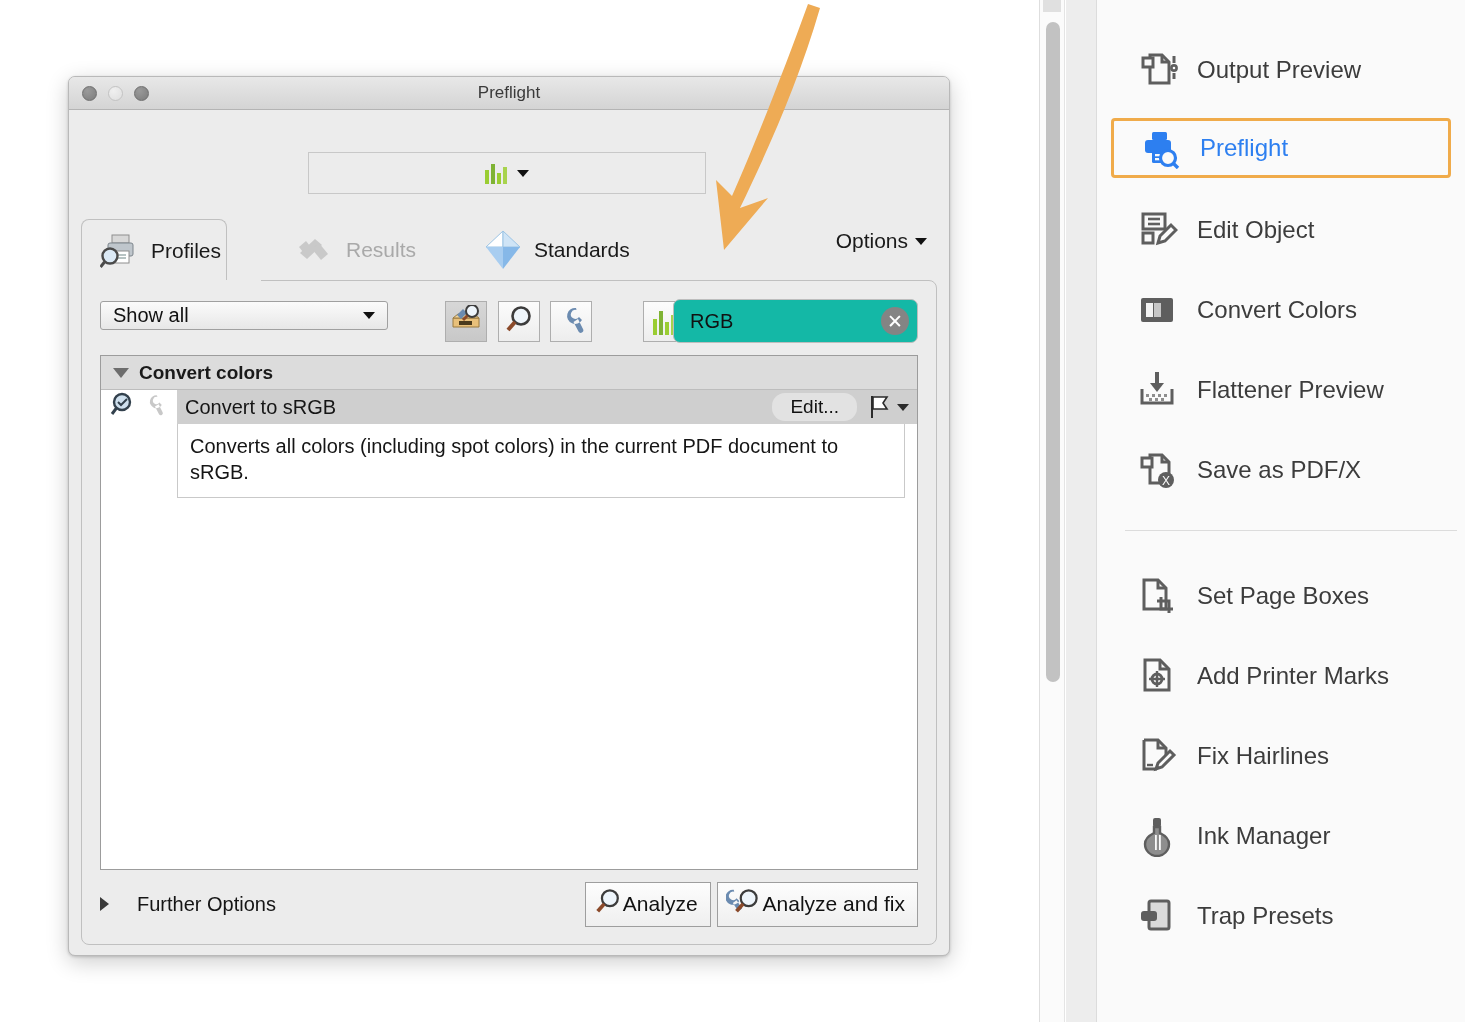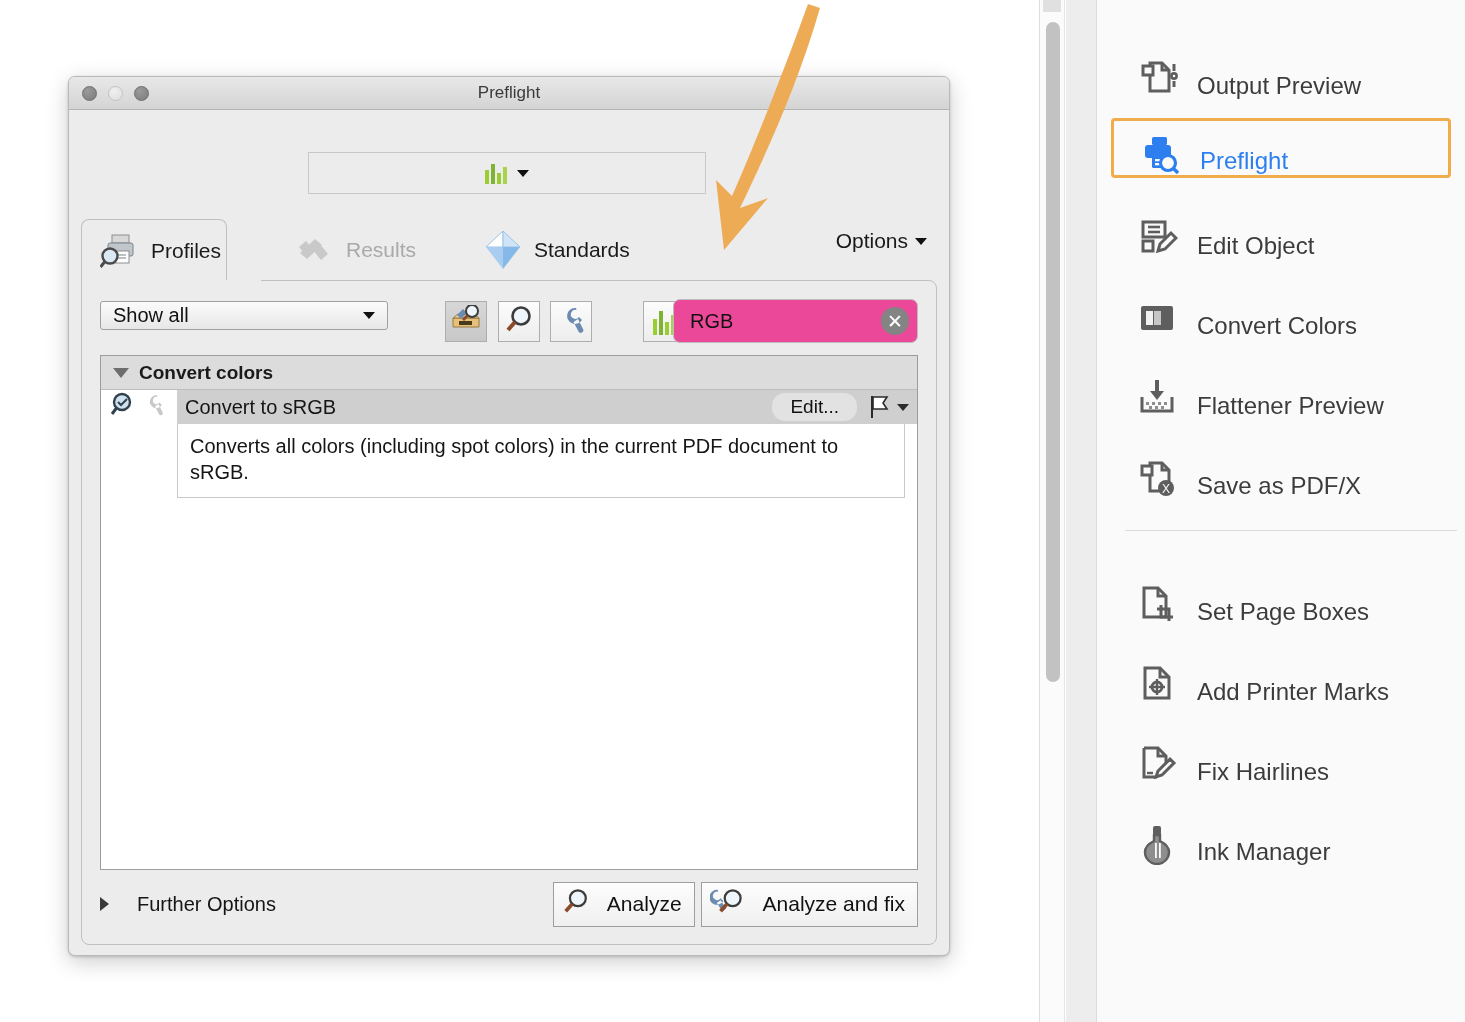--- a/index.html
+++ b/index.html
@@ -104,21 +104,21 @@
   .tool-btn {
     position:absolute; top:0; width:42px; height:41px;
     border:1px solid #aeaeae;
     background: linear-gradient(180deg,#fcfcfc,#ededed);
     display:flex; align-items:center; justify-content:center;
   }
   .tool-btn.pressed { background: linear-gradient(180deg,#d7d7d7,#c8c8c8); }
 
   .search-box {
     position:absolute; right:0; top:-2px; width:245px; height:44px;
-    background:#ec4899; border:1px solid #bdbdbd; border-radius:7px;
+    background:#14b8a6; border:1px solid #bdbdbd; border-radius:7px;
     display:flex; align-items:center; padding:0 8px 0 16px;
     font-size:20px; color:#111;
   }
   .clear-x {
     margin-left:auto; width:28px;height:28px;border-radius:50%;
     background:#848484; color:#fff; font-size:19px; line-height:28px;
     text-align:center; font-family:"DejaVu Sans", sans-serif;
   }
 
   
@@ -159,21 +159,21 @@
     font-size:20px; color:#151515; line-height:1.28;
   }
 
   
   .bottom-bar { position:absolute; left:18px; right:18px; bottom:14px; height:52px; display:flex; align-items:center; }
   .further { display:flex; align-items:center; gap:28px; font-size:20px; color:#151515; }
   .act-btns { margin-left:auto; display:flex; gap:6px; }
   .act-btn {
     border:1px solid #9e9e9e;
     background: linear-gradient(180deg,#fdfdfd,#efefef);
-    display:flex; align-items:center; gap:17px;
+    display:flex; align-items:center; gap:1px;
     padding: 5px 12px 5px 8px;
     font-size:21px; color:#111;
   }
 
   
   .scroll-gutter {
     position:absolute; left:1039px; top:0; width:26px; height:1022px;
     background:#fbfbfb; border-left:1px solid #dedede; border-right:1px solid #e4e4e4;
   }
   .scroll-cap { position:absolute; left:1043px; top:0; width:18px; height:12px; background:#e0e0e0; }
@@ -184,21 +184,21 @@
   .panel-strip {
     position:absolute; left:1066px; top:0; width:31px; height:1022px;
     background:#ededed; border-right:1px solid #dcdcdc;
   }
   .tools-panel {
     position:absolute; left:1097px; top:0; width:368px; height:1022px;
     background:#fafafa;
   }
   .tool-item {
     position:absolute; left:14px; width:340px; height:60px;
-    display:flex; align-items:flex-end; gap:18px;
+    display:flex; align-items:center; gap:18px;
     padding-left: 24px;
     font-size:24px; color:#3c3c3c;
   }
   .tool-item.selected {
     border:3px solid #f0ab4a; border-radius:4px; background:#fafafa;
     color:#2d7ff0;
   }
   .tool-ico { width:44px; height:44px; display:flex; align-items:center; justify-content:center; flex:none;}
   .tools-divider { position:absolute; left:28px; right:8px; top:530px; height:1px; background:#dcdcdc; }
 
@@ -546,15 +546,24 @@
         <svg width="42" height="42" viewBox="0 0 42 42">
           <rect x="17" y="3" width="8" height="9" rx="2" fill="#5e5e5e"></rect>
           <path d="M18 12 h6 v6 c6 3 9 7 9 11 a12 12 0 0 1 -24 0 c0 -4 3 -8 9 -11 z" fill="#8e8e8e" stroke="#5e5e5e" stroke-width="2.4"></path>
           <rect x="19" y="20" width="1.8" height="15" fill="#fafafa"></rect>
           <rect x="23" y="20" width="1.8" height="15" fill="#fafafa"></rect>
         </svg>
       </span>
       <span>Ink Manager</span>
     </div>
 
+    <div class="tool-item" style="top:886px;">
+      <span class="tool-ico">
+        <svg width="42" height="42" viewBox="0 0 42 42">
+          <rect x="13" y="6" width="20" height="28" rx="2" fill="#dadada" stroke="#5e5e5e" stroke-width="3"></rect>
+          <rect x="5" y="16" width="16" height="10" rx="3" fill="#5e5e5e"></rect>
+        </svg>
+      </span>
+      <span>Trap Presets</span>
+    </div>
 
   </div>
 </div>
 
 </body></html>

